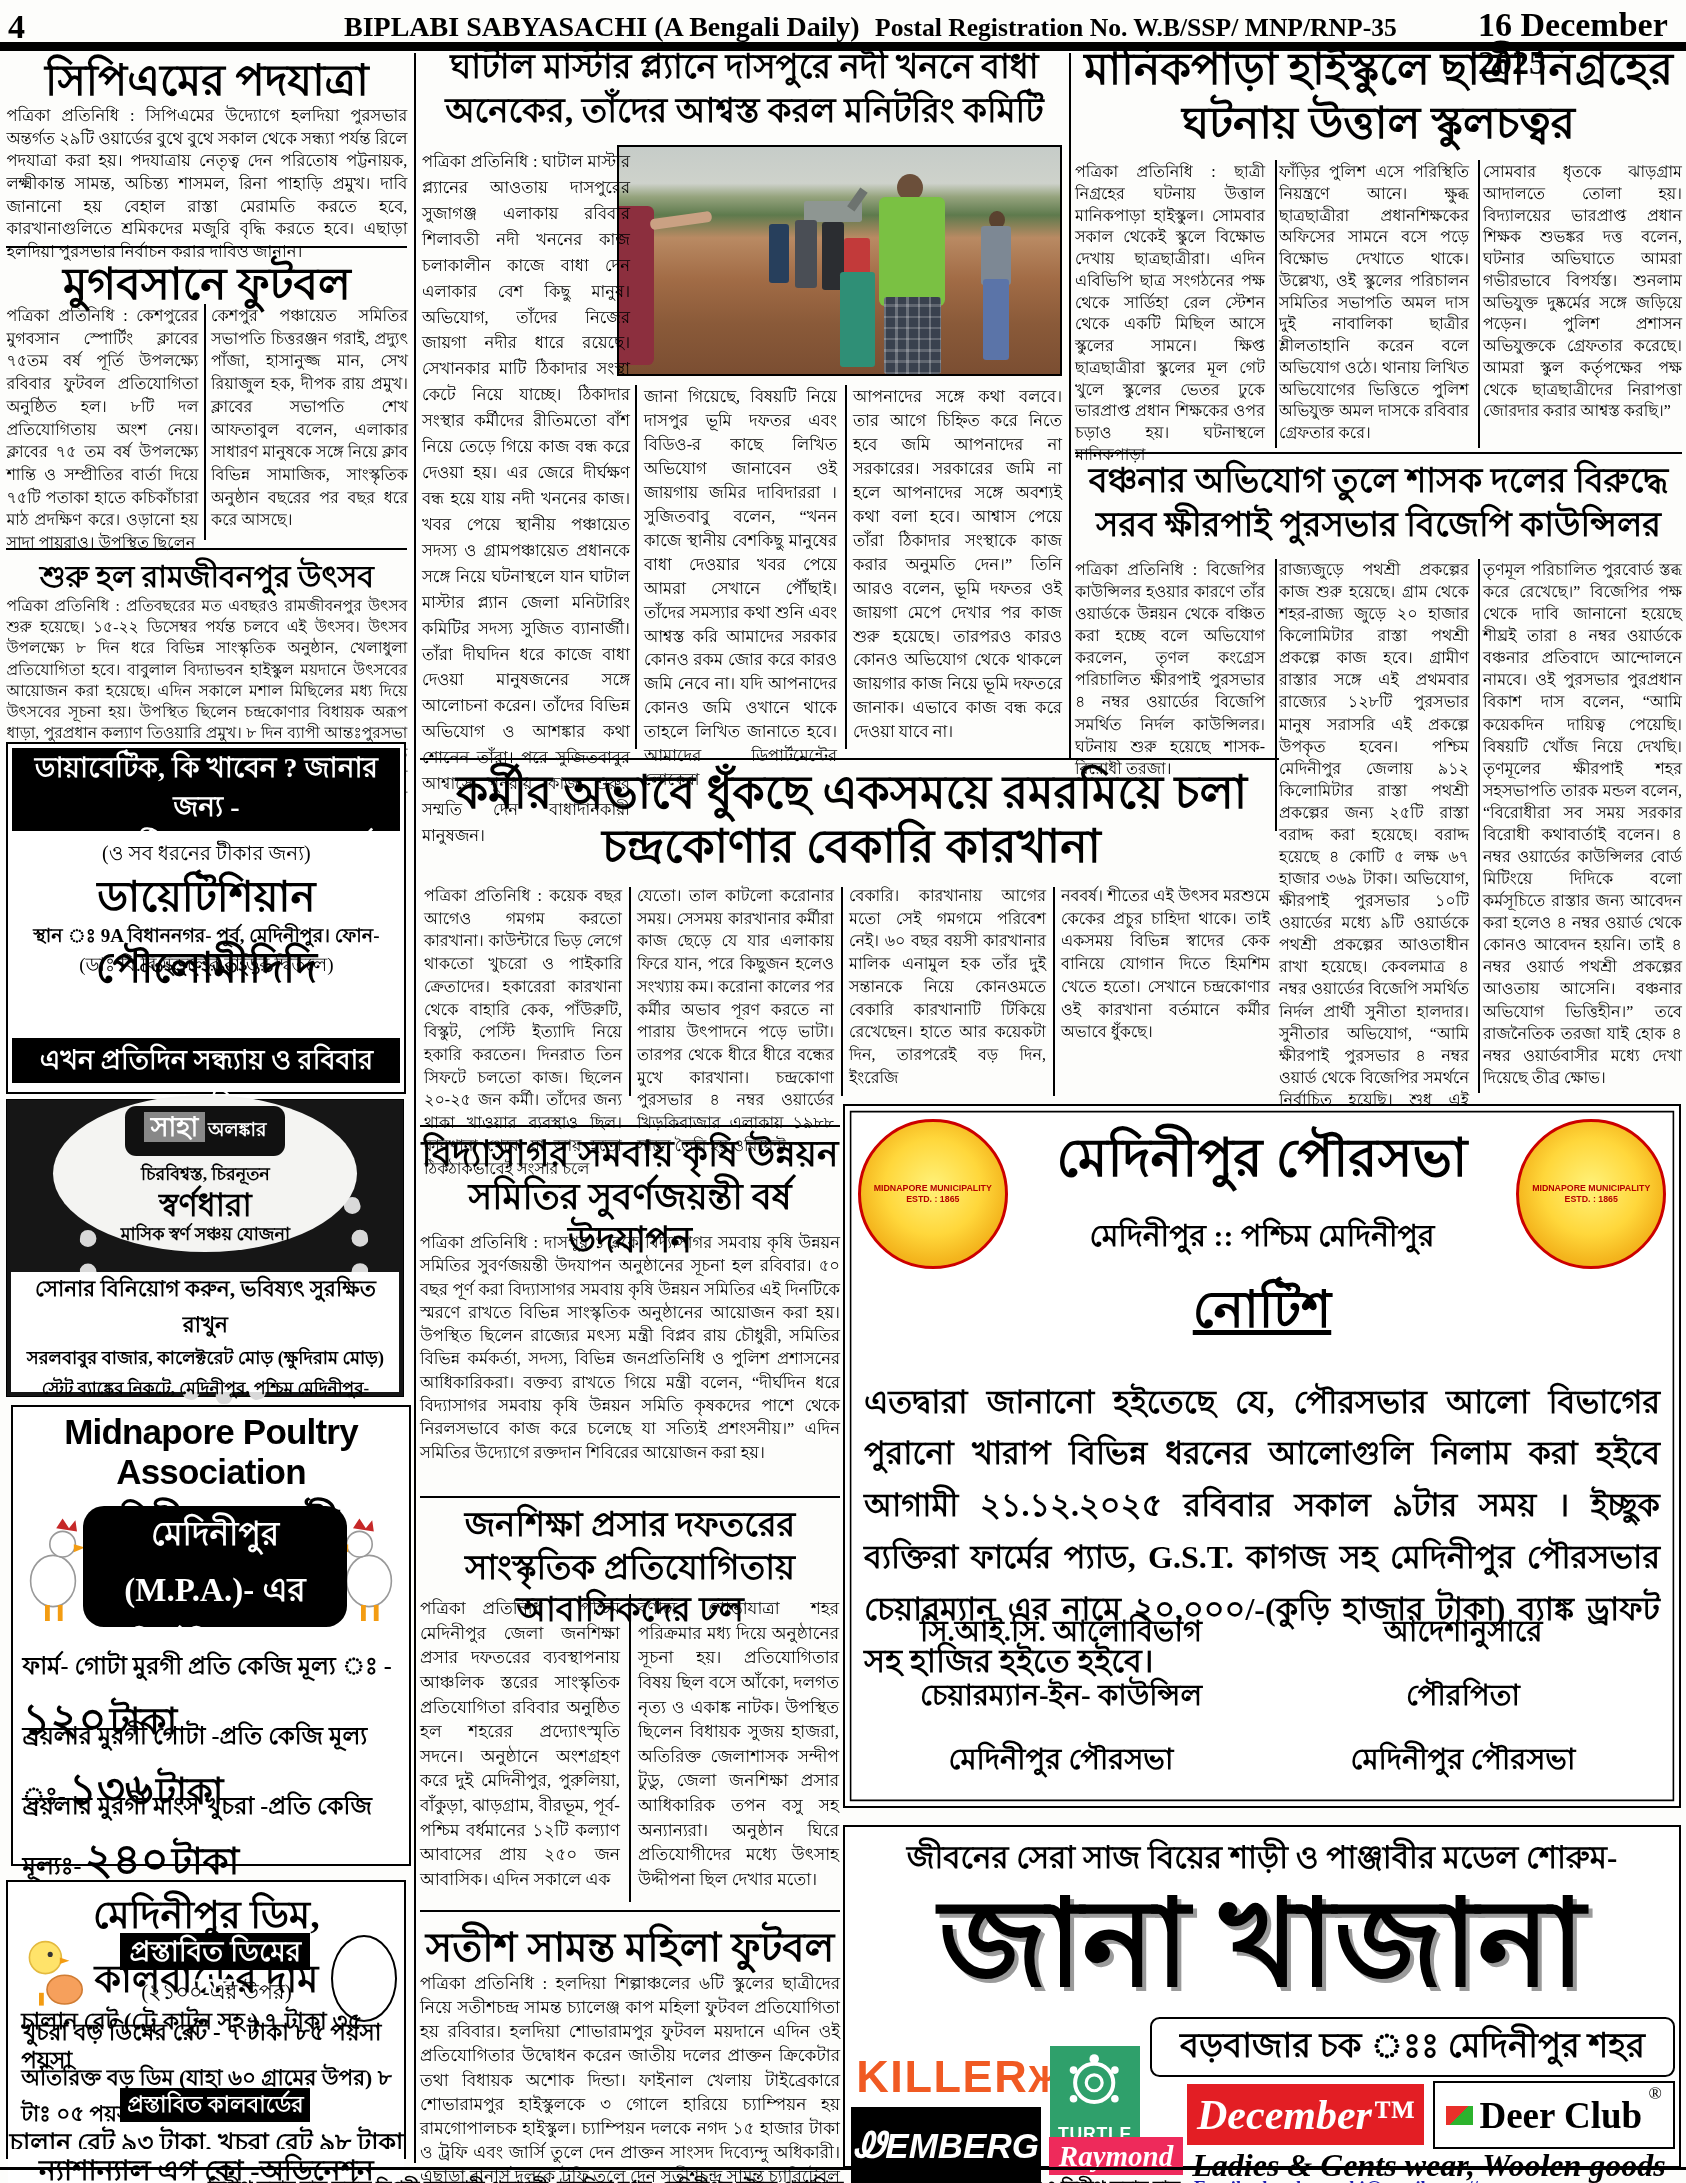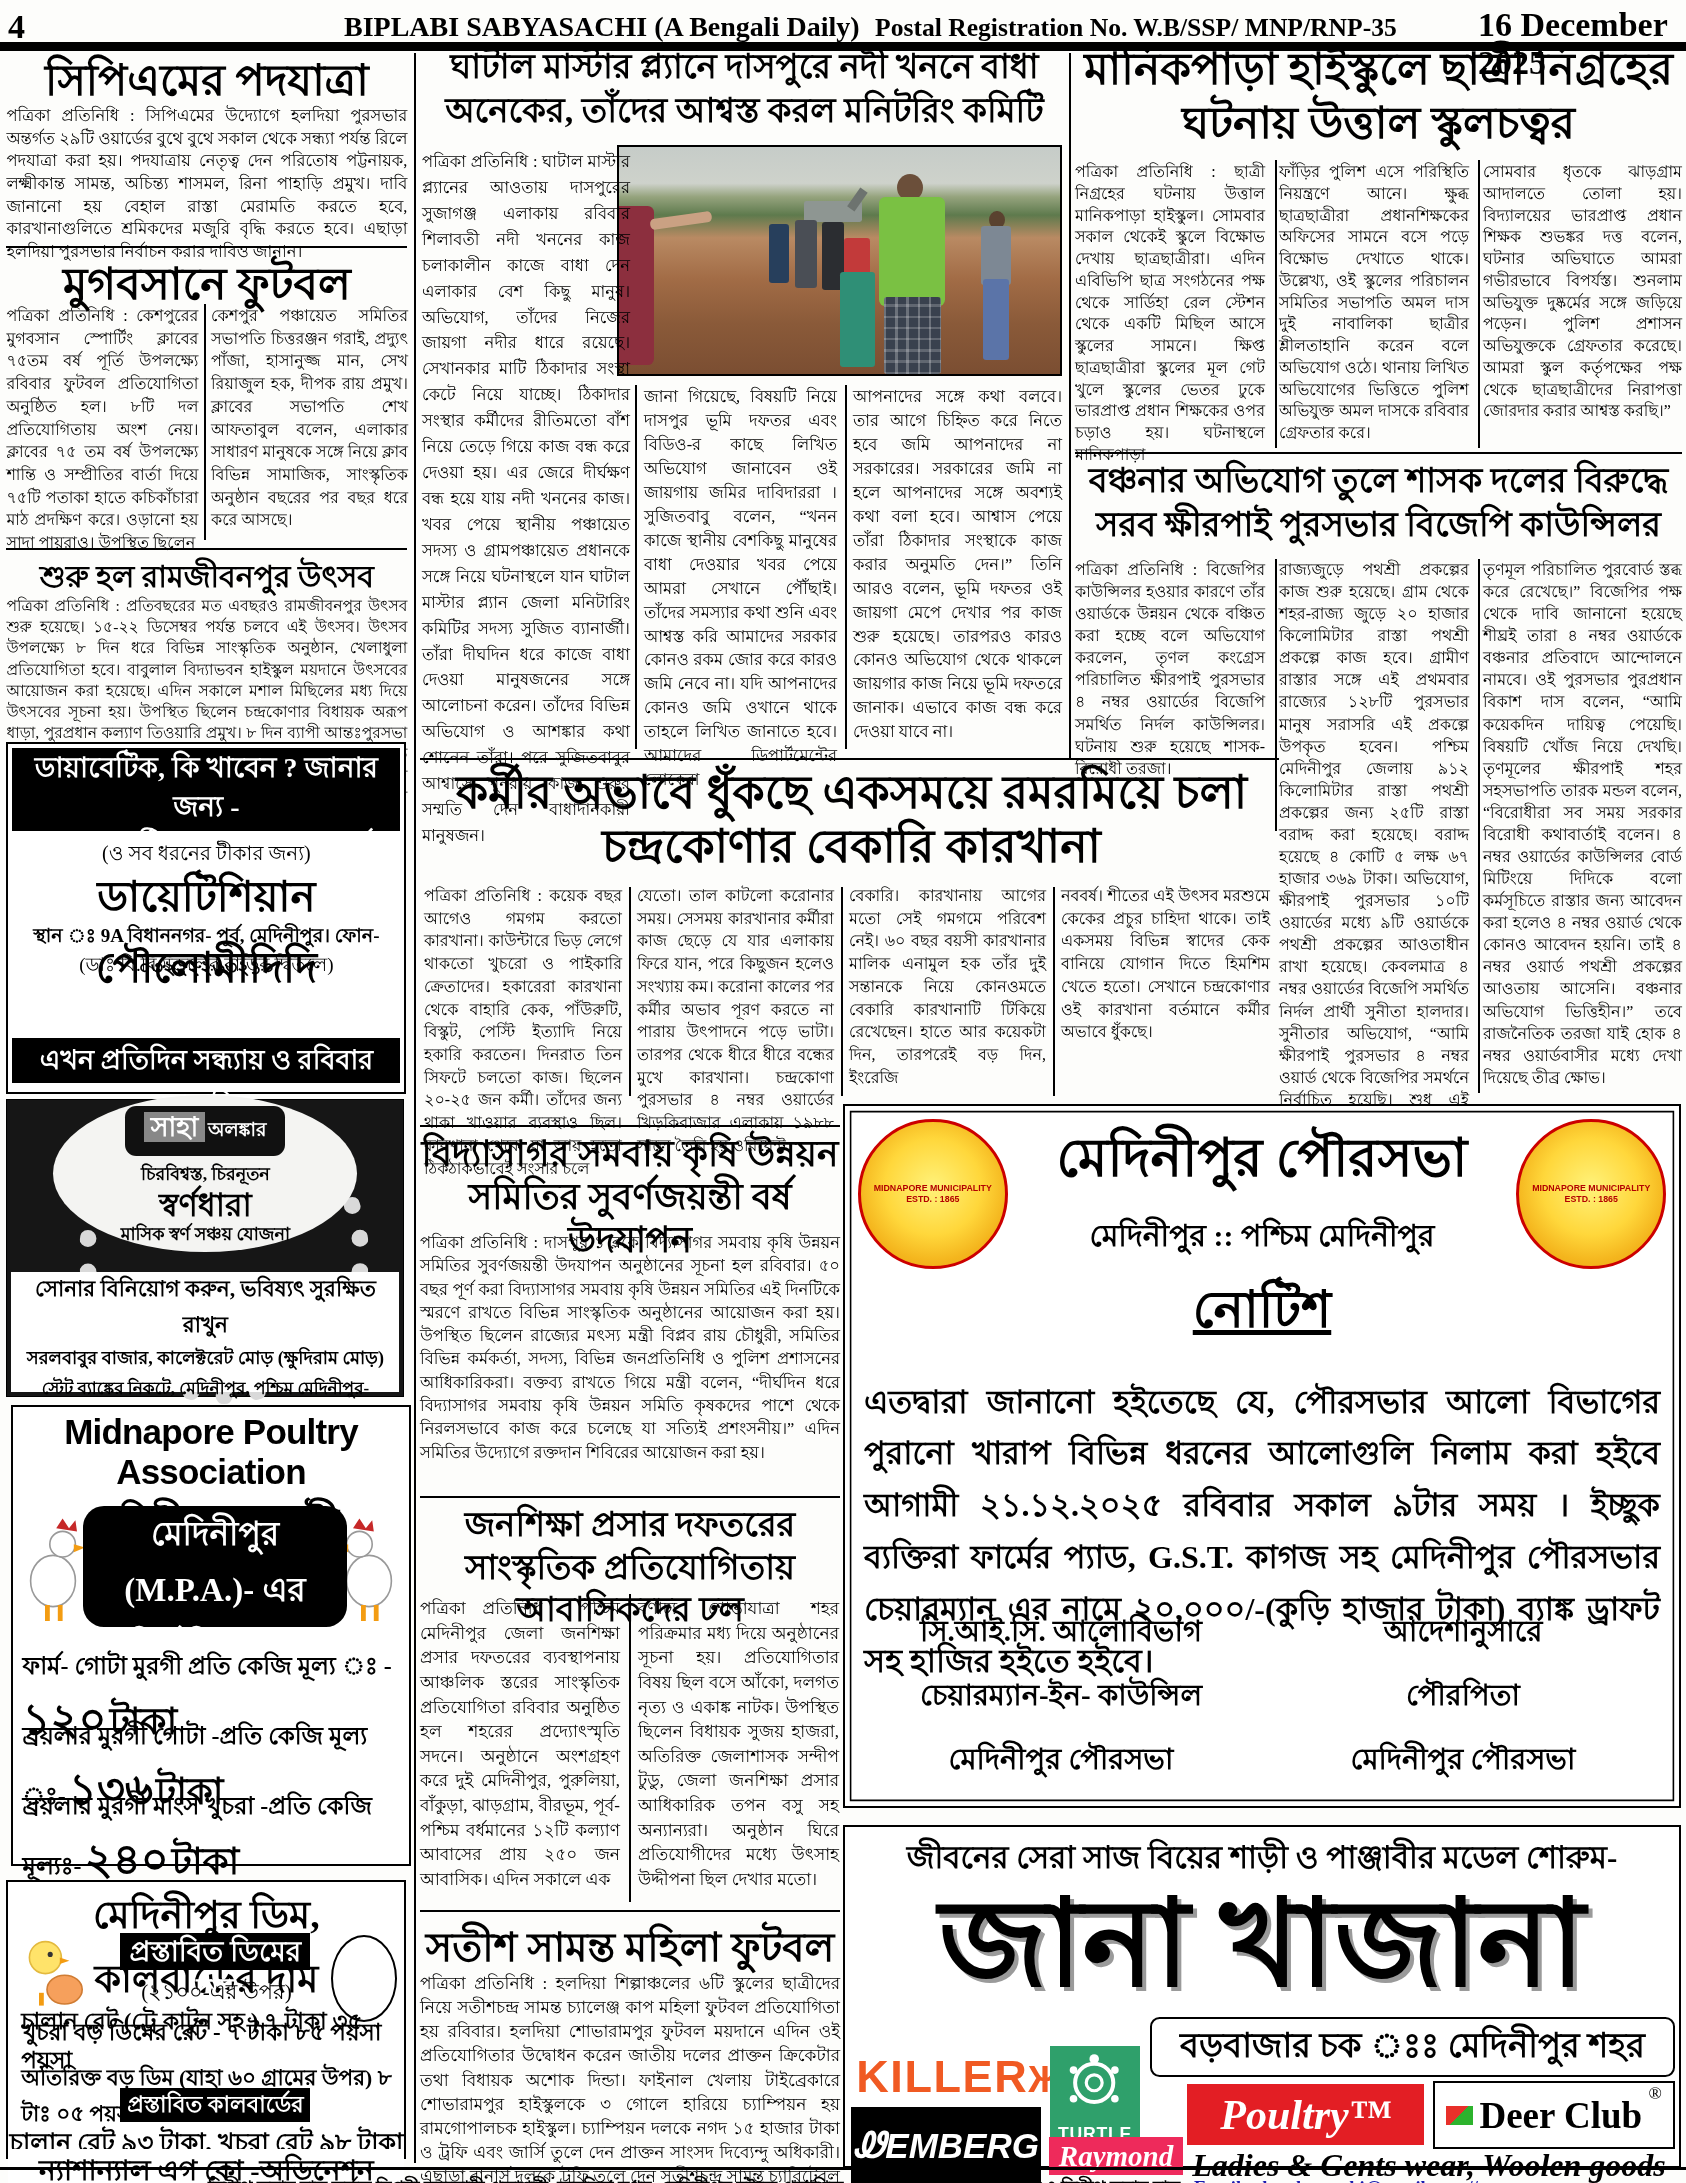--- a/index.html
+++ b/index.html
@@ -261,21 +261,21 @@
       </svg>
       <div style="font-size:17.6px;font-weight:bold;letter-spacing:0.8px;">TURTLE</div>
     </div>
     <div class="abs" style="left:204px;top:310px;width:134px;height:38px;background:#ee2a5b;color:#fff;display:flex;align-items:center;justify-content:center;">
       <span style="font-size:29px;font-weight:bold;font-style:italic;">Raymond</span>
     </div>
     <div class="abs" style="left:305px;top:190px;width:521px;height:56px;border:2.4px solid #000;border-radius:9.6px;display:flex;align-items:center;justify-content:center;">
       <span style="font-size:34px;font-weight:bold;">বড়বাজার চক ঃঃ মেদিনীপুর শহর</span>
     </div>
     <div class="abs" style="left:342px;top:257px;width:237px;height:61px;background:#e31e24;color:#fff;display:flex;align-items:center;justify-content:center;">
-      <span style="font-size:42px;font-weight:bold;font-style:italic;font-family:'Liberation Serif',serif;">Poultry™</span>
+      <span style="font-size:42px;font-weight:bold;font-style:italic;font-family:'Liberation Serif',serif;">December™</span>
     </div>
     <div class="abs" style="left:588px;top:254px;width:238px;height:64px;background:#fff;border:2.4px solid #000;display:flex;align-items:center;justify-content:center;gap:6.4px;">
       <span style="width:27px;height:19px;background:linear-gradient(135deg,#e8302a 50%,#2db32d 50%);display:inline-block;"></span>
       <span style="font-size:37px;font-weight:bold;">Deer Club</span>
       <span style="font-size:17.6px;align-self:flex-start;">®</span>
     </div>
     <div class="abs" style="left:342px;top:320px;width:484px;font-size:32px;font-weight:bold;font-style:italic;text-align:center;">Ladies &amp; Gents wear, Woolen goods</div>
   </div>
 
   <div class="hbar" style="left:0;top:2167px;width:1686px;height:3.2px;"></div>

